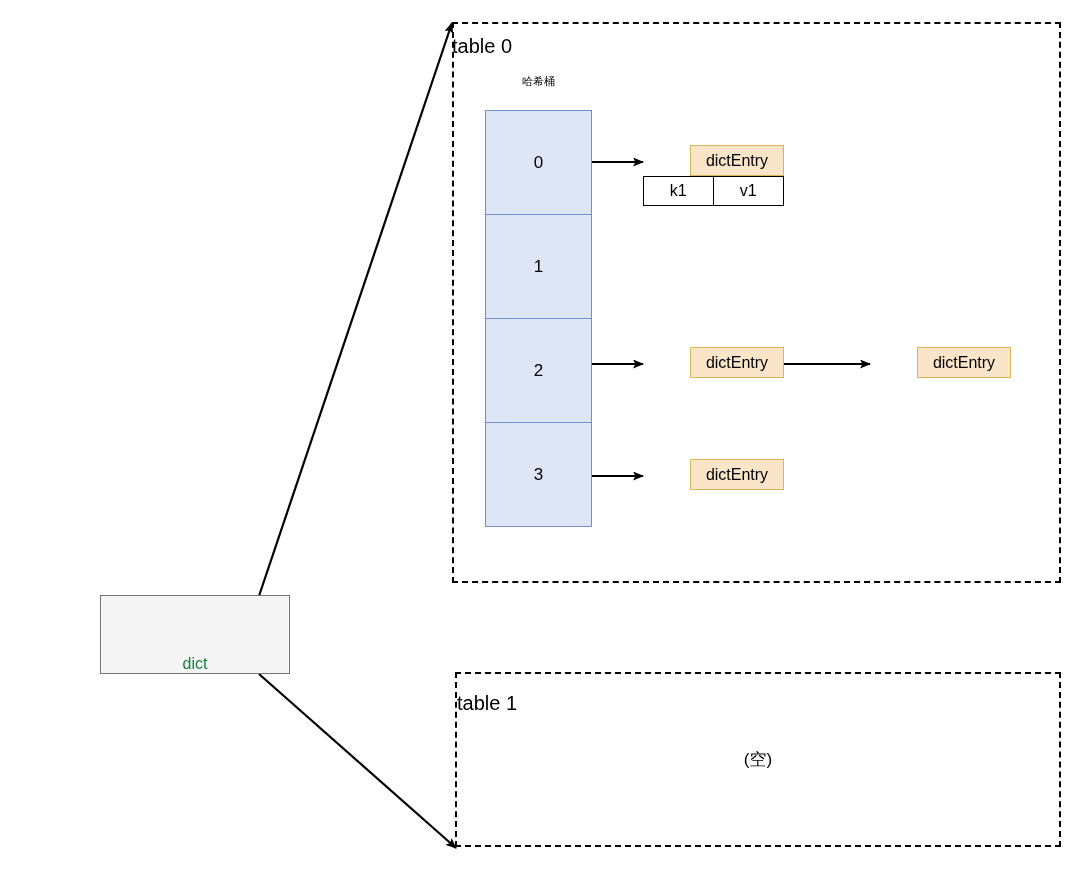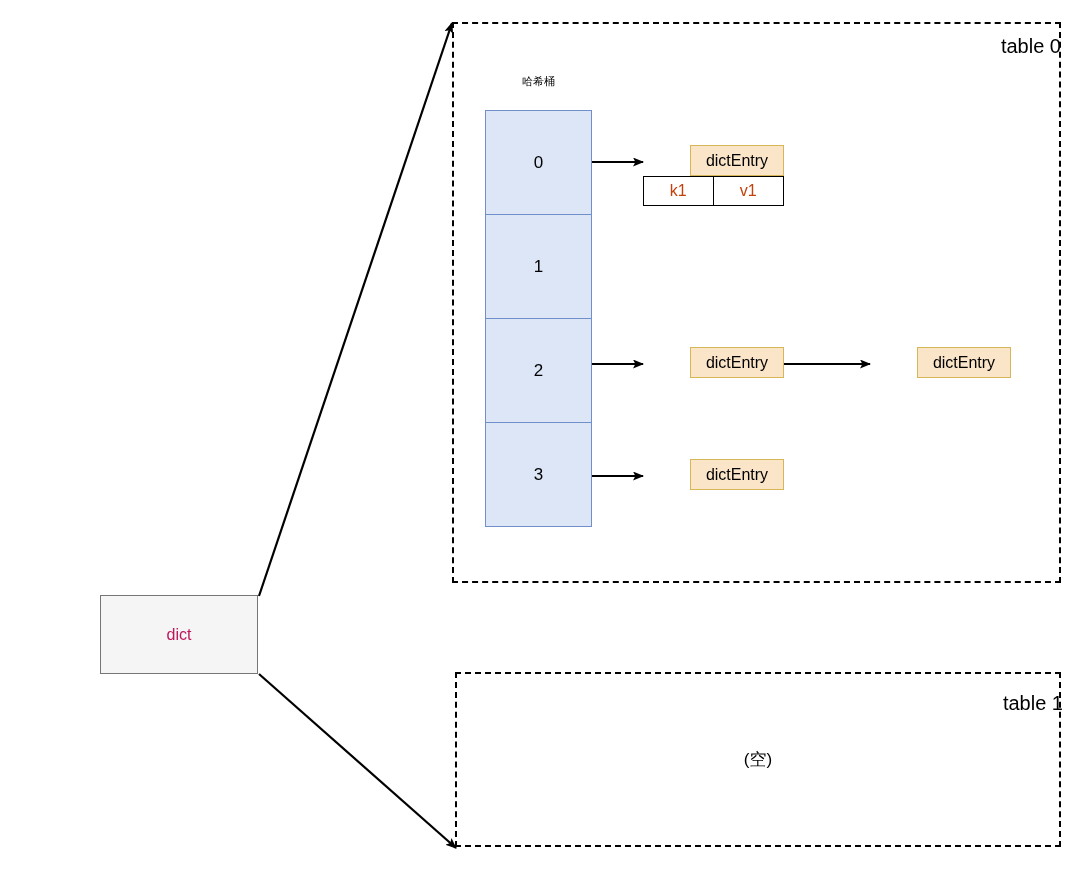--- a/index.html
+++ b/index.html
@@ -29,29 +29,29 @@
   }
   .node {
     position: absolute;
     box-sizing: border-box;
   }
 
   
   .dict-box {
     left: 100px;
     top: 595px;
-    width: 158px;
+    width: 190px;
     height: 79px;
     background: #f5f5f5;
     border: 1.5px solid #767676;
     display: flex;
-    align-items: center;
+    align-items: flex-end;
     justify-content: center;
     font-size: 16px;
-    color: #be185d;
+    color: #15803d;
   }
 
   
   .table-box {
     border: 2px dashed #000000;
     background: transparent;
   }
   #table0-box {
     left: 452px;
     top: 22px;
@@ -61,21 +61,21 @@
   #table1-box {
     left: 455px;
     top: 672px;
     width: 606px;
     height: 175px;
   }
   .table-title {
     position: absolute;
     font-size: 20px;
     color: #000000;
-    text-align: right;
+    text-align: left;
     white-space: nowrap;
   }
   #table0-title { left: 452px; top: 35px; width: 609px; }
   #table1-title { left: 457px; top: 692px; width: 606px; }
   #table1-empty {
     position: absolute;
     left: 455px;
     top: 748px;
     width: 606px;
     text-align: center;
@@ -141,21 +141,21 @@
     height: 30px;
     box-sizing: border-box;
   }
   .entry-kv > div {
     flex: 1 1 50%;
     border: 1.5px solid #000000;
     display: flex;
     align-items: center;
     justify-content: center;
     font-size: 16px;
-    color: #c2410c;
+    color: #000000;
     box-sizing: border-box;
     background: #ffffff;
   }
   .entry-kv > div + div { border-left-width: 0; }
 
   #entry-k1 { left: 643px; top: 145px; }
   #entry-k3 { left: 643px; top: 347px; }
   #entry-k0 { left: 870px; top: 347px; }
   #entry-k2 { left: 643px; top: 459px; }
 </style>

